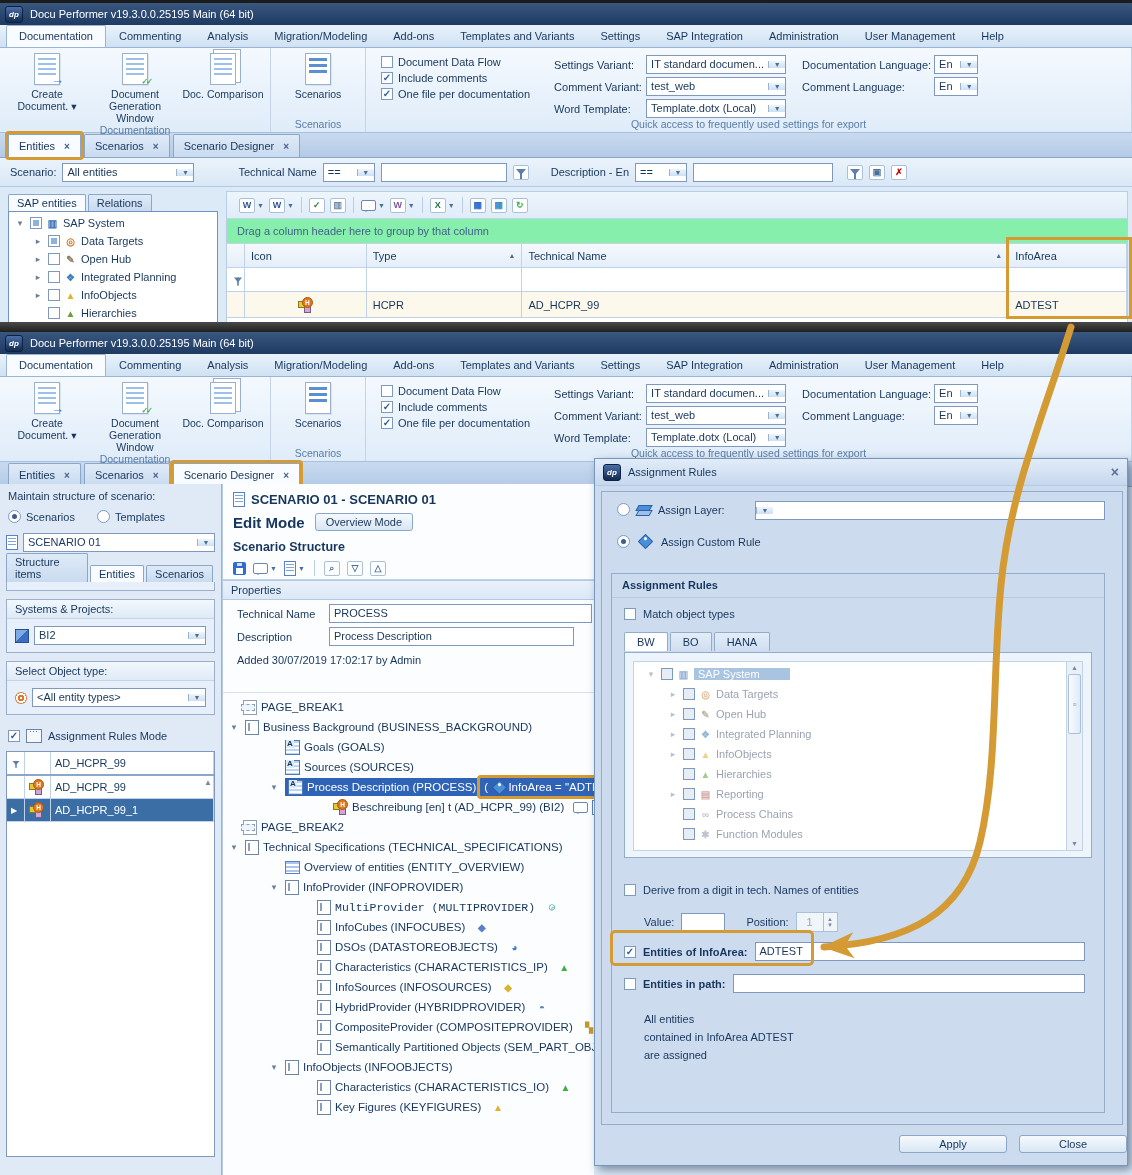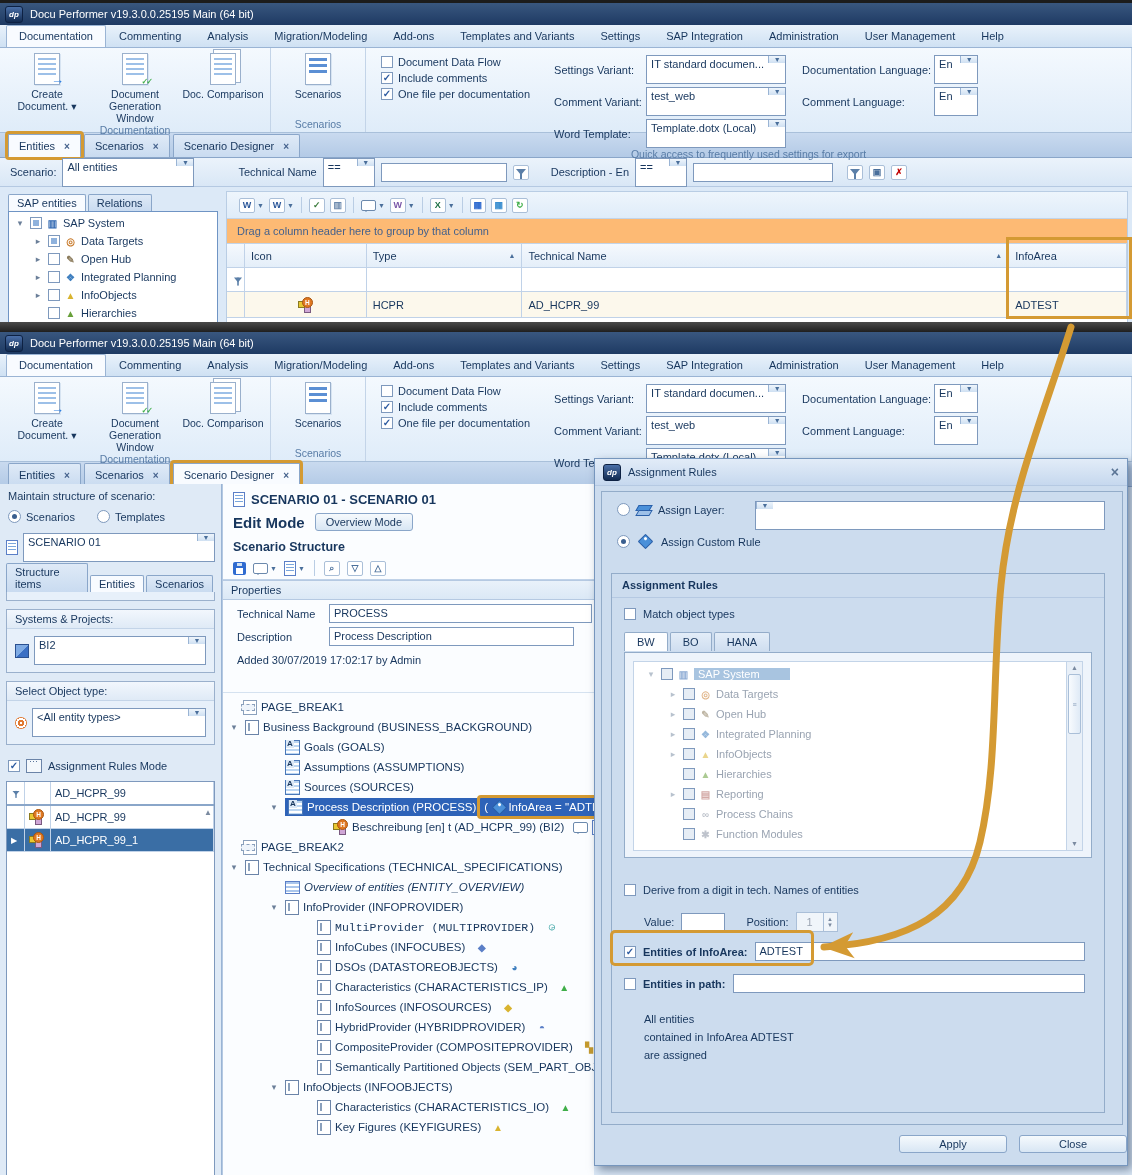--- a/index.html
+++ b/index.html
@@ -33,21 +33,21 @@
   .chkrow{display:flex;align-items:center;gap:5px;white-space:nowrap}
   .selcol{display:flex;flex-direction:column;gap:3px;padding-top:5px}
   .selrow{display:flex;align-items:center;white-space:nowrap}
   .selrow .sl{width:92px}.selrow2 .sl{width:132px}
   .cb{width:12px;height:12px;background:#fff;border:1px solid #7e99bd;display:inline-flex;align-items:center;justify-content:center;
       font-size:10px;line-height:10px;color:#2c5aa0;font-weight:bold;flex:none;box-sizing:border-box}
   .cb.dis{background:#e6edf5}
   .cb.part::after{content:"";width:6px;height:6px;background:#8fb2dd}
   .rb{width:13px;height:13px;border-radius:50%;border:1px solid #7e99bd;background:#fff;display:inline-flex;align-items:center;justify-content:center;flex:none;box-sizing:border-box}
   .rb.on::after{content:"";width:5px;height:5px;border-radius:50%;background:#3a5f8f}
-  .cmb{display:inline-flex;border:1px solid #7e99bd;background:#fff;height:29px;align-items:flex-start;box-sizing:border-box}
+  .cmb{display:inline-flex;border:1px solid #7e99bd;background:#fff;height:19px;align-items:center;box-sizing:border-box}
   .cmb .tx{padding:0 4px;line-height:17px;white-space:nowrap;overflow:hidden;flex:1}
   .cmb .dd{width:16px;border-left:1px solid #9ab4d4;background:linear-gradient(#eef5fc,#cfe0f2);color:#4a6f9b;font-size:7px;
            display:flex;align-items:center;justify-content:center;flex:none}
   .cmb.dis .tx{color:#9aa7b8}
   .inp{border:1px solid #7e99bd;background:#fff;height:19px;line-height:17px;padding:0 4px;box-sizing:border-box;overflow:hidden;white-space:nowrap}
   .dtabs{height:24px;display:flex;align-items:flex-end;padding-left:8px;background:linear-gradient(#c9daef,#b3cae6);border-bottom:1px solid #8aa6c9}
   .dtab{display:flex;align-items:center;gap:9px;padding:0 10px;height:22px;background:linear-gradient(#dfeaf7,#c9dbf0);
         border:1px solid #8aa6c9;border-bottom:none;border-radius:2px 2px 0 0;margin-right:3px;white-space:nowrap}
   .dtab.act{background:#f8fbff}
   .dtab .x{font-size:10px;color:#44618c;font-weight:bold}
@@ -99,21 +99,21 @@
   #w1body{display:flex;height:142px;padding-top:4px;box-sizing:border-box}
   #sidepanel{width:210px;margin-left:8px;flex:none;display:flex;flex-direction:column}
   .stabs{display:flex;align-items:flex-end;height:20px}
   .stab{padding:2px 8px;background:linear-gradient(#dfeaf7,#c9dbf0);border:1px solid #8aa6c9;border-bottom:none;border-radius:2px 2px 0 0;margin-right:2px}
   .stab.act{background:#f8fbff}
   #w1tree{flex:1;border:1px solid #6f94c4;background:#fff;overflow:hidden;padding-top:2px}
   .trow{height:18px;display:flex;align-items:center;gap:3px;white-space:nowrap}
   .caret{width:14px;font-size:9px;color:#6b7f99;text-align:center;flex:none}
   #gridpanel{margin-left:8px;width:902px;position:relative;background:#fff;border:1px solid #b9cde4;box-sizing:border-box}
   #g1tools{height:26px;display:flex;align-items:center;gap:1px;padding-left:10px;background:linear-gradient(#eef5fc,#dfecf9);border-bottom:1px solid #c3d4e8}
-  #g1hint{height:24px;line-height:24px;padding-left:10px;color:#44618c;background:#fdba74;border-bottom:1px solid #c3d4e8}
+  #g1hint{height:24px;line-height:24px;padding-left:10px;color:#44618c;background:#86efac;border-bottom:1px solid #c3d4e8}
   .grow{display:flex}
   .gcell{box-sizing:border-box;border-right:1px solid #c0d2e8;border-bottom:1px solid #c0d2e8;padding:0 6px;display:flex;align-items:center;overflow:hidden;white-space:nowrap}
   .ghead .gcell{height:24px;background:linear-gradient(#f5f9fd,#e4eef9);color:#17365d}
   .gfilter .gcell{height:24px;background:#fff}
   .gdata .gcell{height:26px;background:#fcf8ec;color:#17365d}
   .sortarr{margin-left:auto;font-size:7px;color:#4a6f9b}
   #hl-col{position:absolute;left:782px;top:48px;width:120px;height:76px;outline:3px solid #d49a33;pointer-events:none;z-index:30}
 
   
   #lp{position:absolute;left:0;top:152px;width:222px;height:691px;background:#dfeaf6;border-right:1px solid #9ab4d4;box-sizing:border-box;padding:4px 6px}
@@ -739,25 +739,20 @@
           <span>Business Background (BUSINESS_BACKGROUND)</span>
         </div>
         <div class="trow" style="padding-left: 44px;">
           <span class="caret"></span>
           <span class="ic ic-textblock"></span>
           <span>Goals (GOALS)</span>
         </div>
         <div class="trow" style="padding-left: 44px;">
           <span class="caret"></span>
           <span class="ic ic-textblock"></span>
-          <span>Assumptions (ASSUMPTIONS)</span>
-        </div>
-        <div class="trow" style="padding-left: 44px;">
-          <span class="caret"></span>
-          <span class="ic ic-textblock"></span>
           <span>Sources (SOURCES)</span>
         </div>
         <div class="trow" style="padding-left: 44px;">
           <span class="caret">▾</span>
           <span class="selbar">
             <span class="ic ic-textblock"></span>
             <span>Process Description (PROCESS)</span>
             <span class="sfx hl"><span>( </span><span class="ic ic-tag"></span><span>InfoArea = "ADTEST"</span></span>
           </span>
         </div>
@@ -772,21 +767,21 @@
         </div>
         <div class="trow" style="padding-left: 20px;">
           <span class="ic ic-page-break"></span>
           <span>PAGE_BREAK2</span>
         </div>
         <div class="trow" style="padding-left: 4px;">
           <span class="caret">▾</span>
           <span class="ic ic-chapter"></span>
           <span>Technical Specifications (TECHNICAL_SPECIFICATIONS)</span>
         </div>
-        <div class="trow" style="padding-left: 44px; font-style: italic;">
+        <div class="trow" style="padding-left: 44px;">
           <span class="caret"></span>
           <span class="ic ic-entity-overview"></span>
           <span>Overview of entities (ENTITY_OVERVIEW)</span>
         </div>
         <div class="trow" style="padding-left: 44px;">
           <span class="caret">▾</span>
           <span class="ic ic-chapter"></span>
           <span>InfoProvider (INFOPROVIDER)</span>
         </div>
         <div class="trow" style="padding-left: 76px; font-family: Liberation Mono, monospace;">

